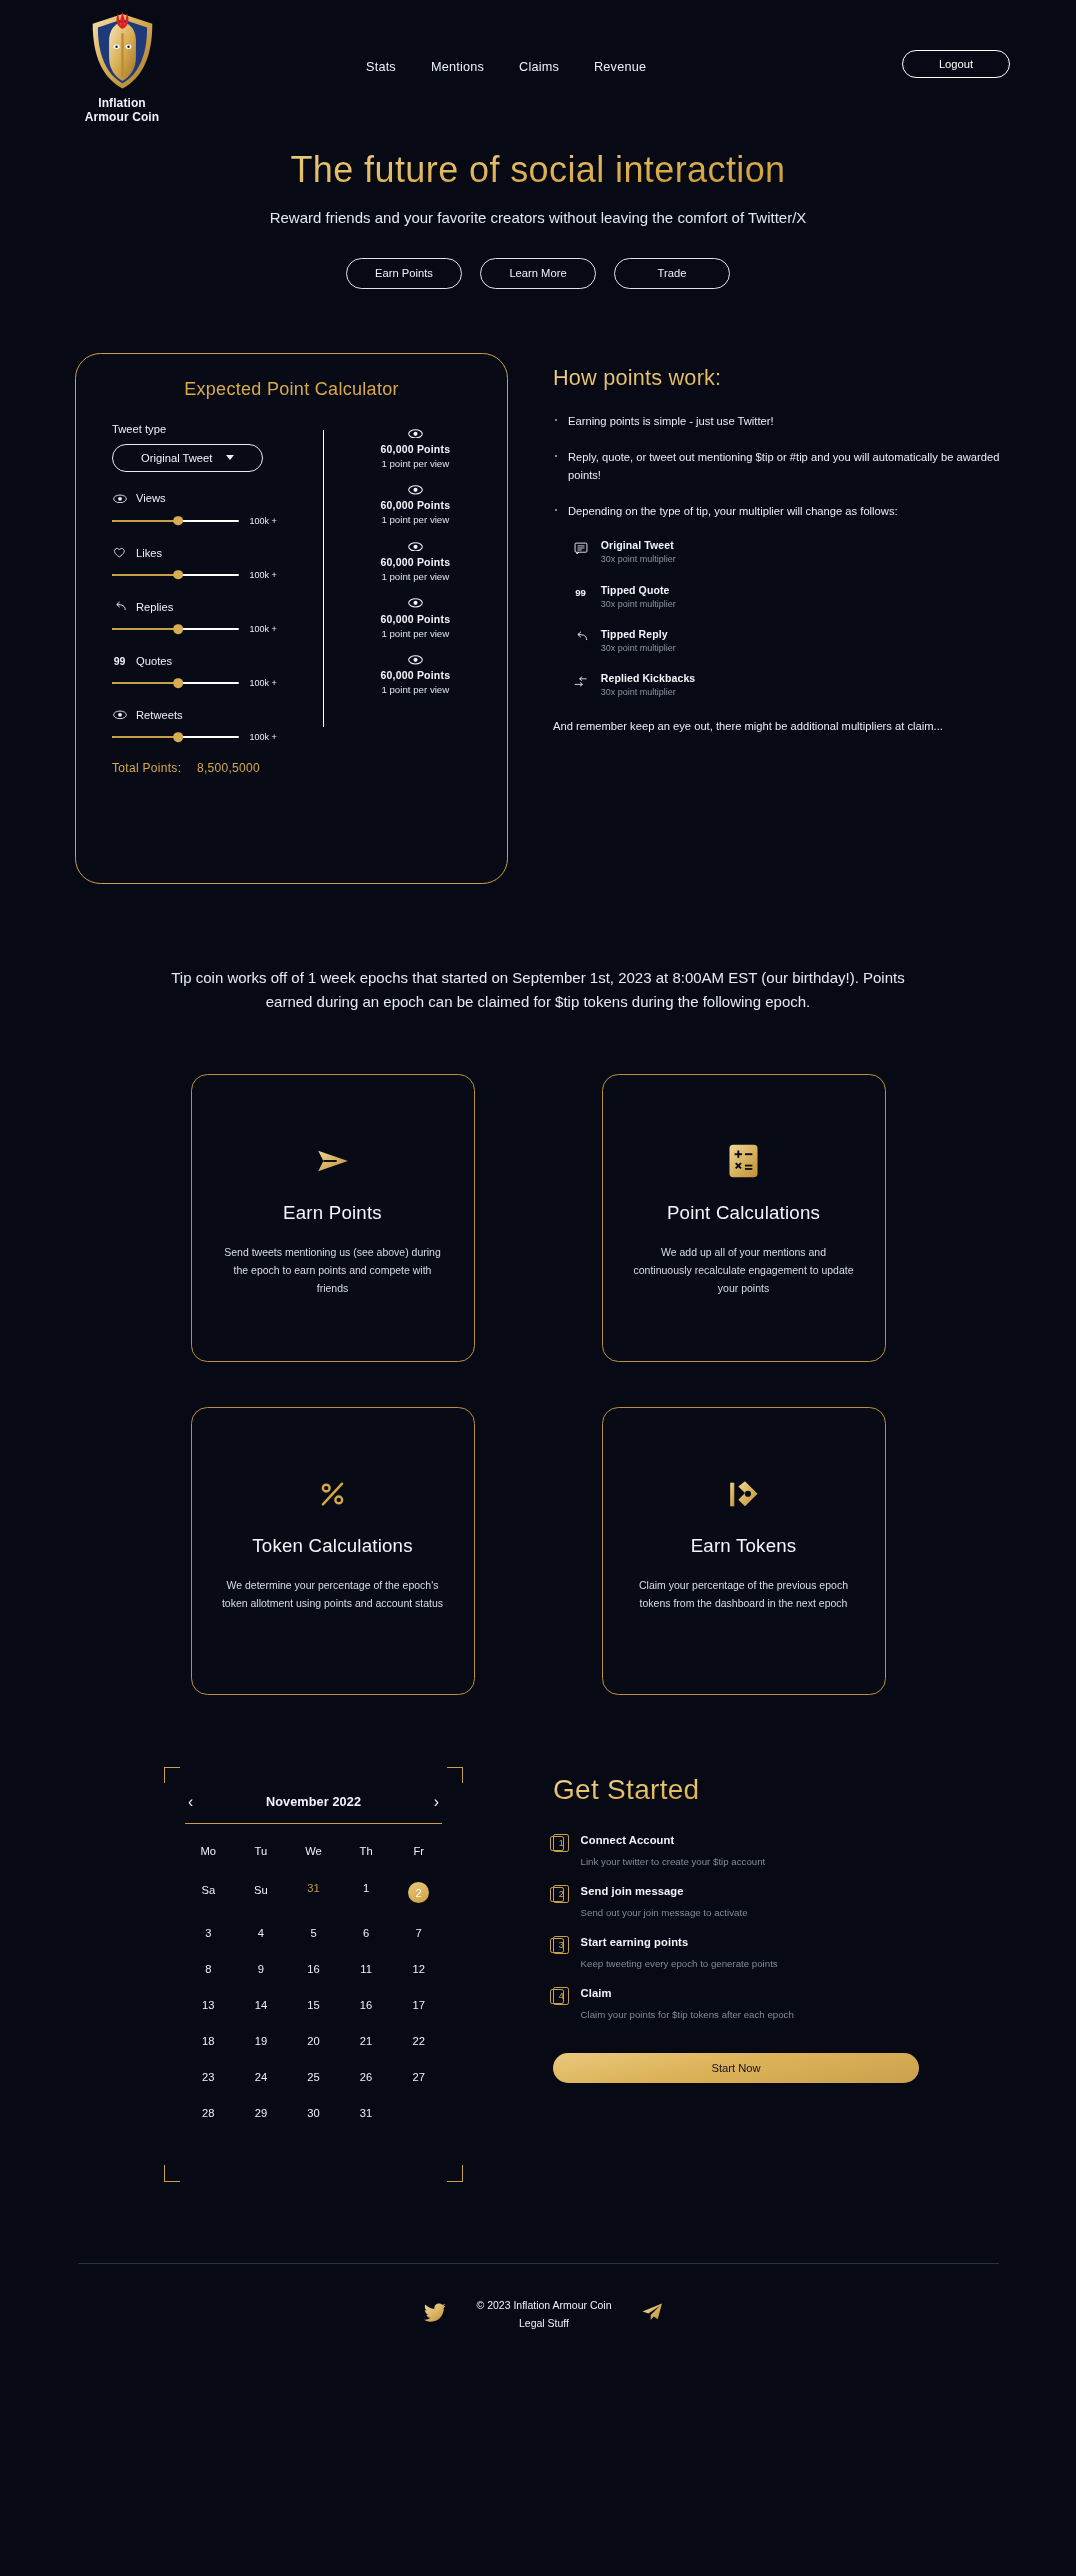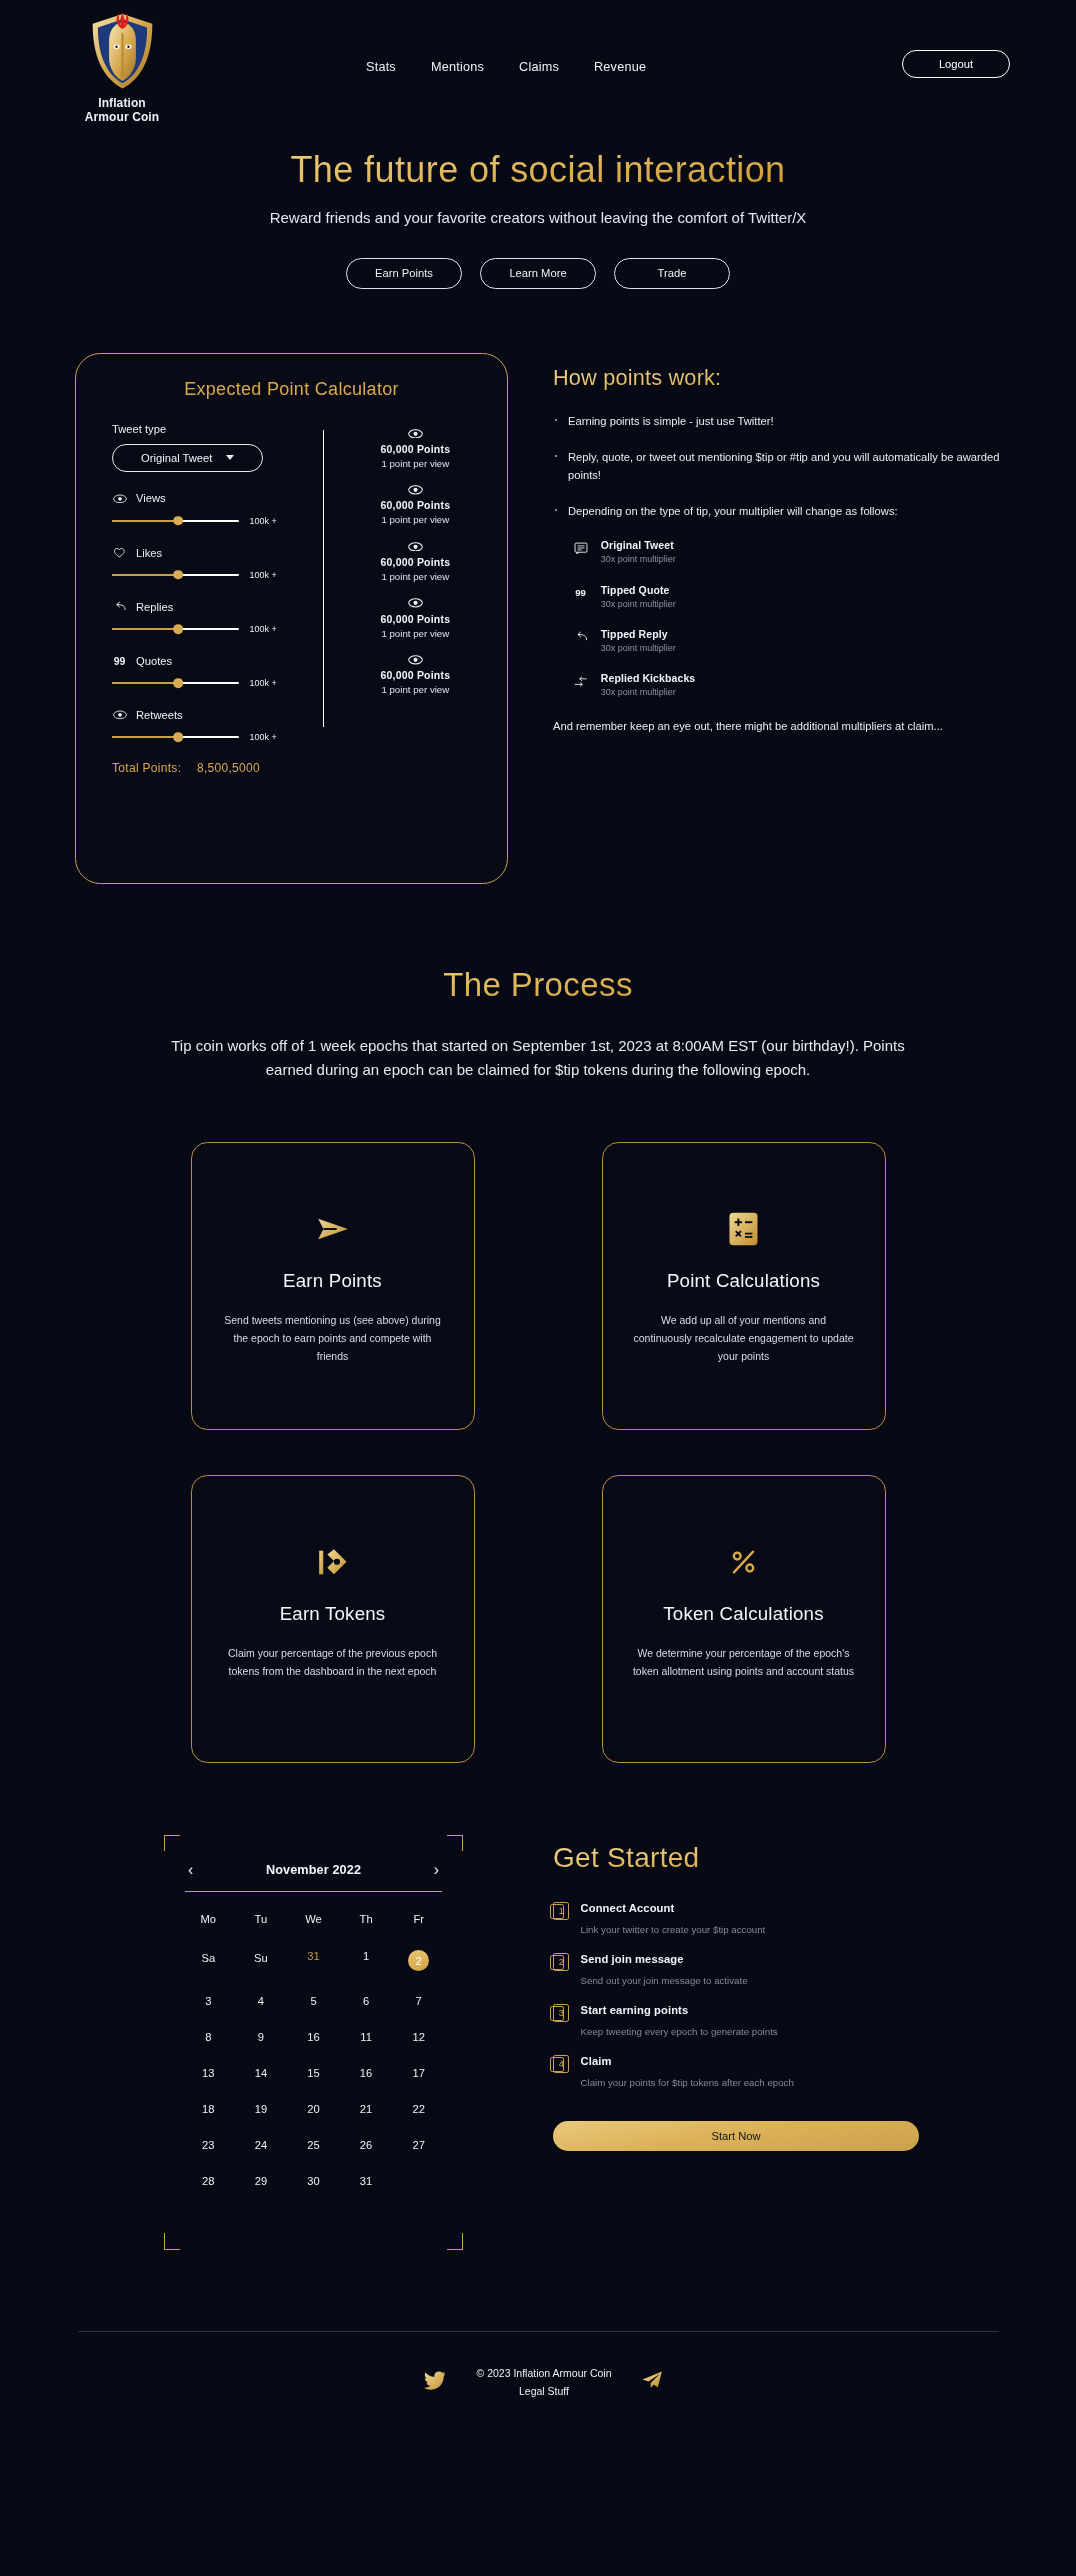--- a/index.html
+++ b/index.html
@@ -507,21 +507,20 @@
           <div class="mult-sub">30x point multiplier</div>
         </div>
       </div>
     </div>
 
     <p class="hpw-note">And remember keep an eye out, there might be additional multipliers at claim...</p>
   </div>
 </section>
 
 <section class="process">
-  <h2 class="gold-text">The Process</h2>
   <p class="lead">Tip coin works off of 1 week epochs that started on September 1st, 2023 at 8:00AM EST (our birthday!). Points earned during an epoch can be claimed for $tip tokens during the following epoch.</p>
 
   <div class="card-grid">
 
     <div class="pcard">
       <div class="pcard-ico">
         <svg viewBox="0 0 46 40" width="34" height="30">
           <defs>
               <linearGradient id="gp1" x1="0" y1="0" x2="1" y2="1">
                 <stop offset="0%" stop-color="#efd48f"></stop>
@@ -556,46 +555,46 @@
             <rect x="9" y="29.2" width="10" height="2.6" transform="rotate(-45 14 30.5)"></rect>
           </g>
         </svg>
       </div>
       <h3>Point Calculations</h3>
       <p>We add up all of your mentions and continuously recalculate engagement to update your points</p>
     </div>
 
     <div class="pcard">
       <div class="pcard-ico">
+        <svg viewBox="0 0 42 40" width="31" height="30">
+          <line x1="8" y1="34" x2="34" y2="6" stroke="#d6a944" stroke-width="3.2" stroke-linecap="round"></line>
+          <circle cx="12.5" cy="12" r="4.6" fill="none" stroke="#d6a944" stroke-width="3.2"></circle>
+          <circle cx="29.5" cy="28" r="4.6" fill="none" stroke="#d6a944" stroke-width="3.2"></circle>
+        </svg>
+      </div>
+      <h3>Token Calculations</h3>
+      <p>We determine your percentage of the epoch's token allotment using points and account status</p>
+    </div>
+
+    <div class="pcard">
+      <div class="pcard-ico">
         <svg viewBox="0 0 44 42" width="33" height="31">
           <defs>
               <linearGradient id="gp4" x1="0" y1="0" x2="1" y2="1">
                 <stop offset="0%" stop-color="#f1d894"></stop>
                 <stop offset="100%" stop-color="#c08f2d"></stop>
               </linearGradient>
             </defs>
           <rect x="4" y="5" width="5.5" height="32" fill="url(#gp4)"></rect>
           <path d="M24 3 L41 20 L24 37 L15 28 L24 19 L15 10 Z" fill="url(#gp4)"></path>
           <circle cx="28" cy="20" r="4.2" fill="#080b16"></circle>
         </svg>
       </div>
       <h3>Earn Tokens</h3>
       <p>Claim your percentage of the previous epoch tokens from the dashboard in the next epoch</p>
-    </div>
-
-    <div class="pcard">
-      <div class="pcard-ico">
-        <svg viewBox="0 0 42 40" width="31" height="30">
-          <line x1="8" y1="34" x2="34" y2="6" stroke="#d6a944" stroke-width="3.2" stroke-linecap="round"></line>
-          <circle cx="12.5" cy="12" r="4.6" fill="none" stroke="#d6a944" stroke-width="3.2"></circle>
-          <circle cx="29.5" cy="28" r="4.6" fill="none" stroke="#d6a944" stroke-width="3.2"></circle>
-        </svg>
-      </div>
-      <h3>Token Calculations</h3>
-      <p>We determine your percentage of the epoch's token allotment using points and account status</p>
     </div>
 
   </div>
 </section>
 
 <section class="bottom-wrap">
 
   <div class="cal-frame">
     <span class="corner c-tl"></span>
     <span class="corner c-tr"></span>

